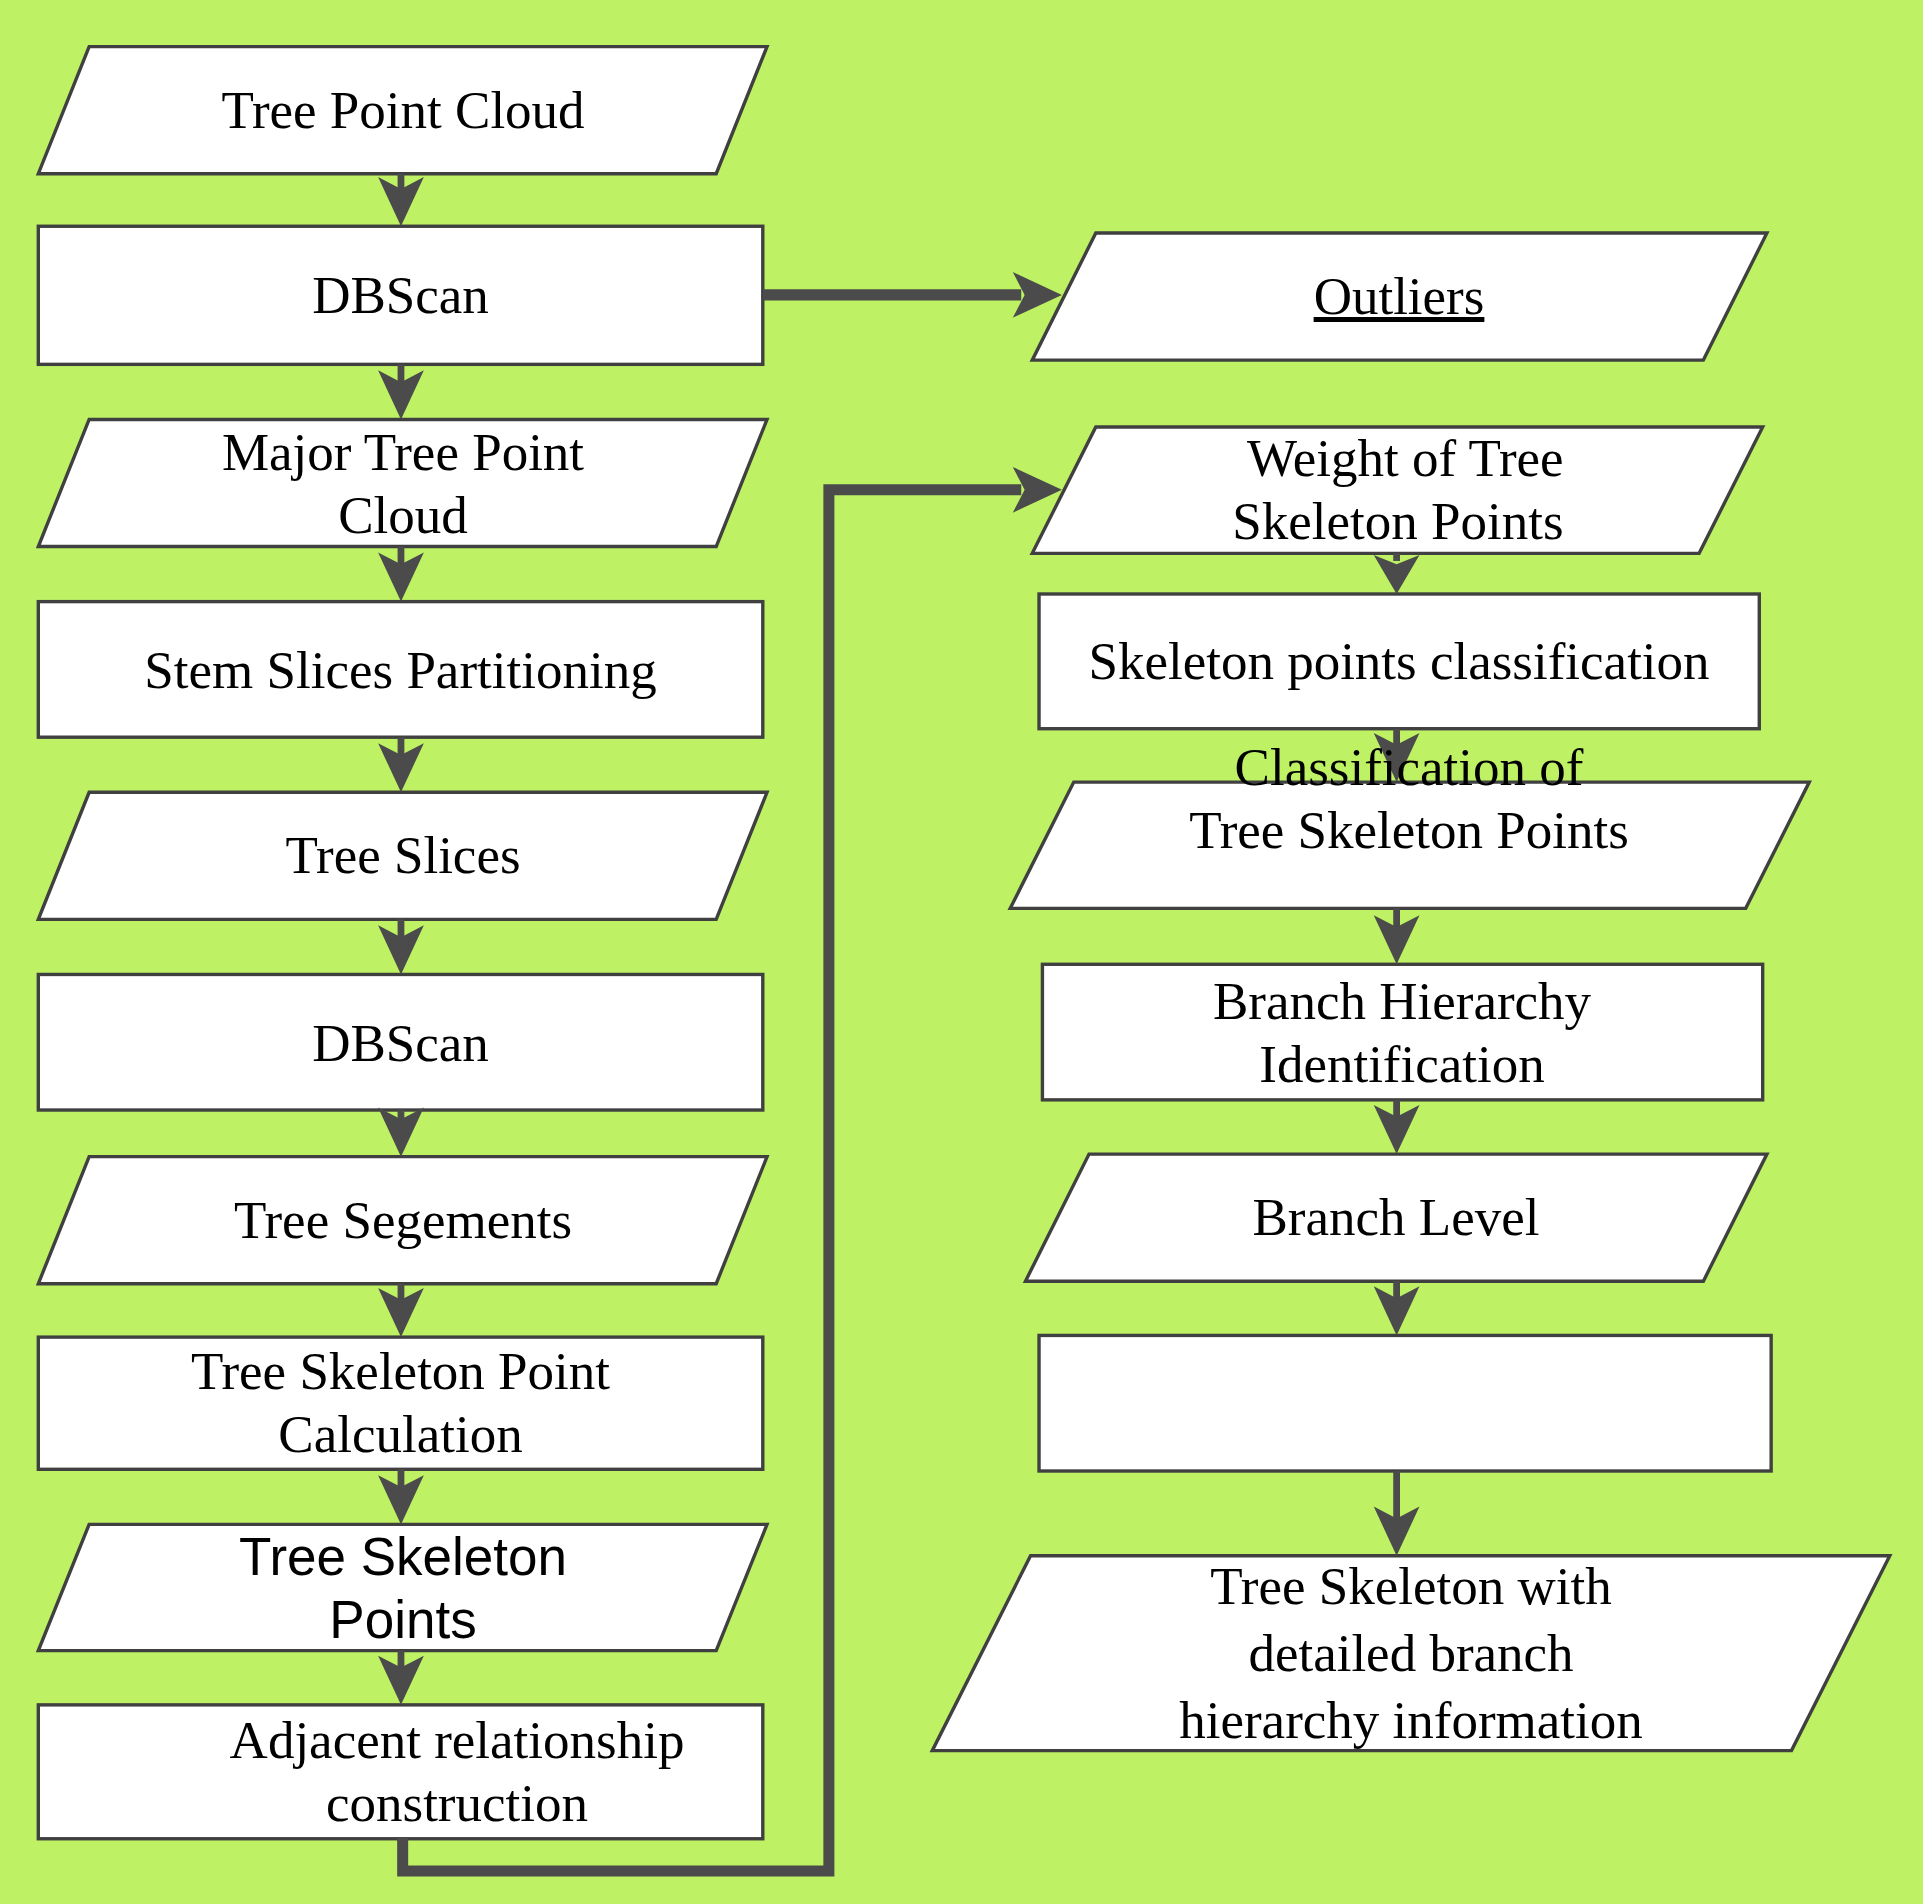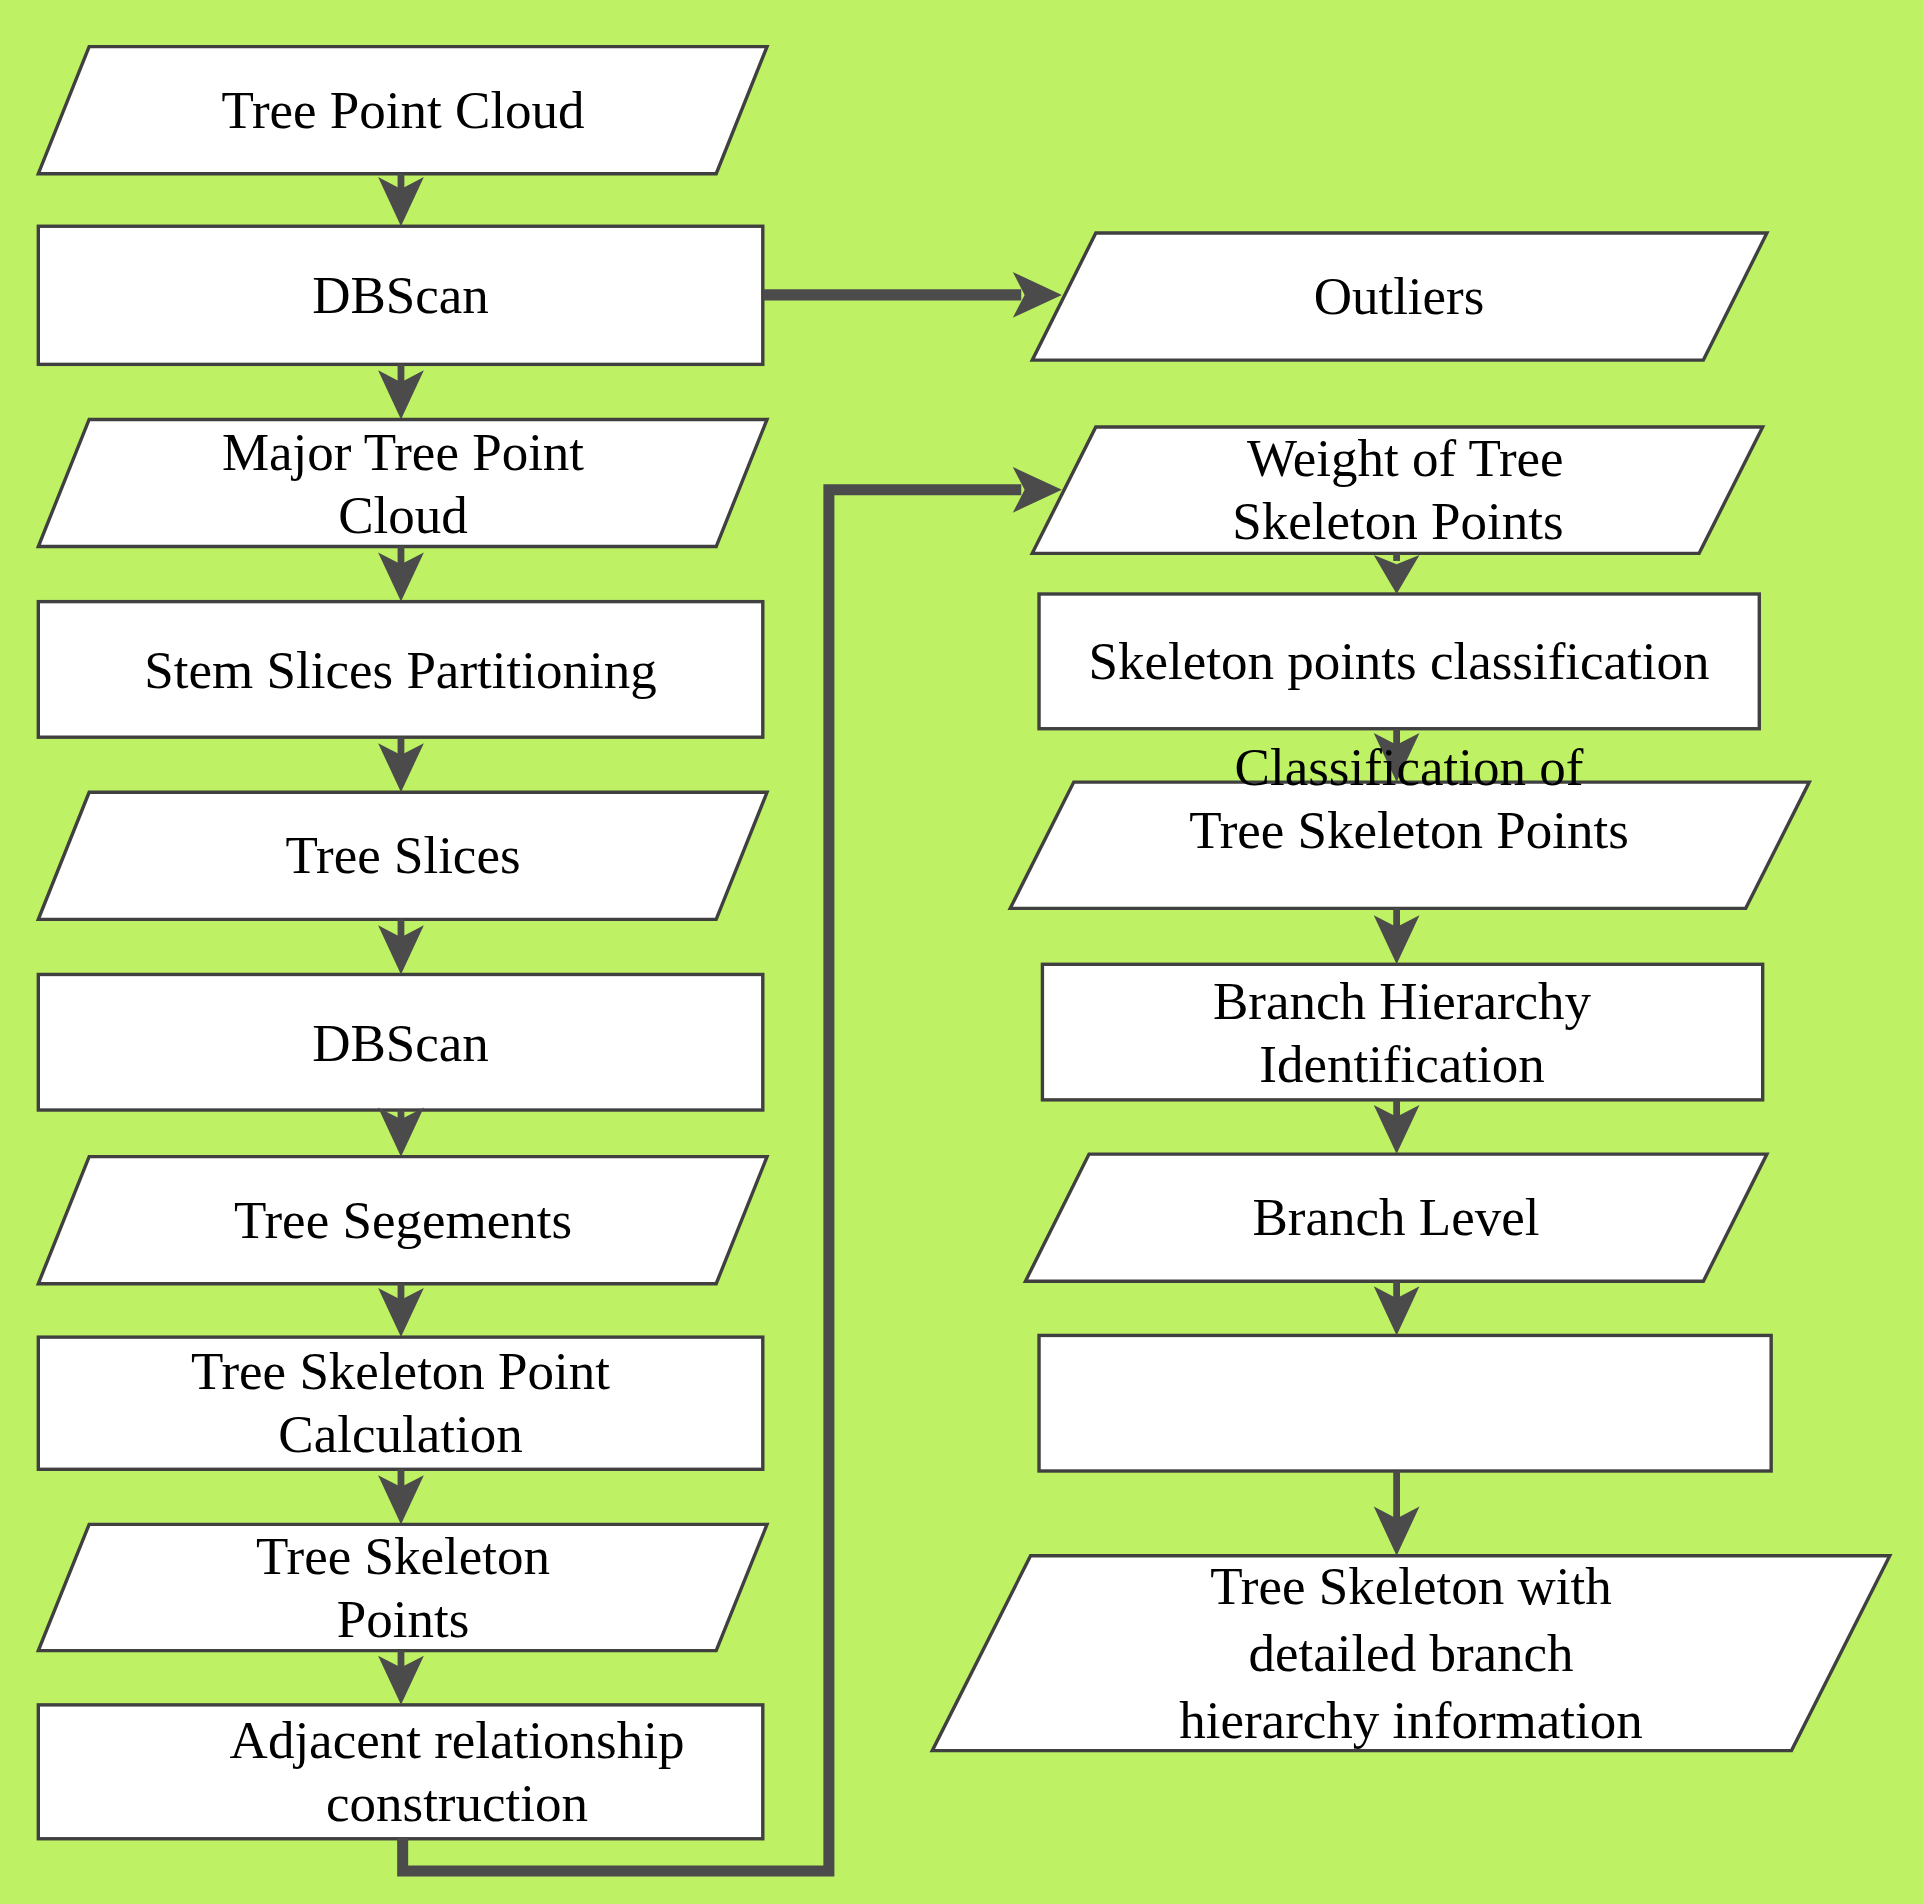--- a/index.html
+++ b/index.html
@@ -17,21 +17,21 @@
     display: flex;
     align-items: center;
     justify-content: center;
     text-align: center;
     white-space: pre-line;
     font-size: 53px;
     line-height: 63px;
     color: #000000;
     pointer-events: none;
   }
-  .node-label.sans { font-family: Liberation Serif, serif; }
+  .node-label.sans { font-family: Liberation Sans, sans-serif; }
   .node-label.tall { line-height: 67px; }
 </style>
 </head>
 <body>
 
 <div class="stage">
 
   <svg width="1923" height="1904" viewBox="0 0 2269 2247">
     <g fill="#ffffff" stroke="#404040" stroke-width="4">
 
@@ -139,21 +139,21 @@
   <div class="node-label" style="left:64px; top:792px; width:678px; height:127px;">Tree Slices</div>
   <div class="node-label" style="left:38px; top:975px; width:725px; height:136px;">DBScan</div>
   <div class="node-label" style="left:64px; top:1157px; width:678px; height:127px;">Tree Segements</div>
   <div class="node-label" style="left:38px; top:1337px; width:725px; height:132px;">Tree Skeleton Point
 Calculation</div>
   <div class="node-label sans" style="left:64px; top:1525px; width:678px; height:126px;">Tree Skeleton
 Points</div>
   <div class="node-label" style="left:38px; top:1705px; width:838px; height:134px;">Adjacent relationship
 construction</div>
 
-  <div class="node-label" style="left:1060px; top:233px; width:678px; height:127px;">Outliers</div>
+  <div class="node-label" style="left:1060px; top:233px; width:678px; height:127px;text-decoration:underline;">Outliers</div>
   <div class="node-label" style="left:1059px; top:427px; width:678px; height:126px;text-align:right;">Weight of Tree
 Skeleton Points</div>
   <div class="node-label" style="left:1039px; top:594px; width:720px; height:135px;">Skeleton points classification</div>
   <div class="node-label" style="left:1070px; top:736px; width:678px; height:126px;">Classification of
 Tree Skeleton Points</div>
   <div class="node-label" style="left:1042px; top:965px; width:720px; height:136px;">Branch Hierarchy
 Identification</div>
   <div class="node-label" style="left:1057px; top:1154px; width:678px; height:127px;">Branch Level</div>
   <div class="node-label tall" style="left:987px; top:1556px; width:848px; height:195px;">Tree Skeleton with
 detailed branch

